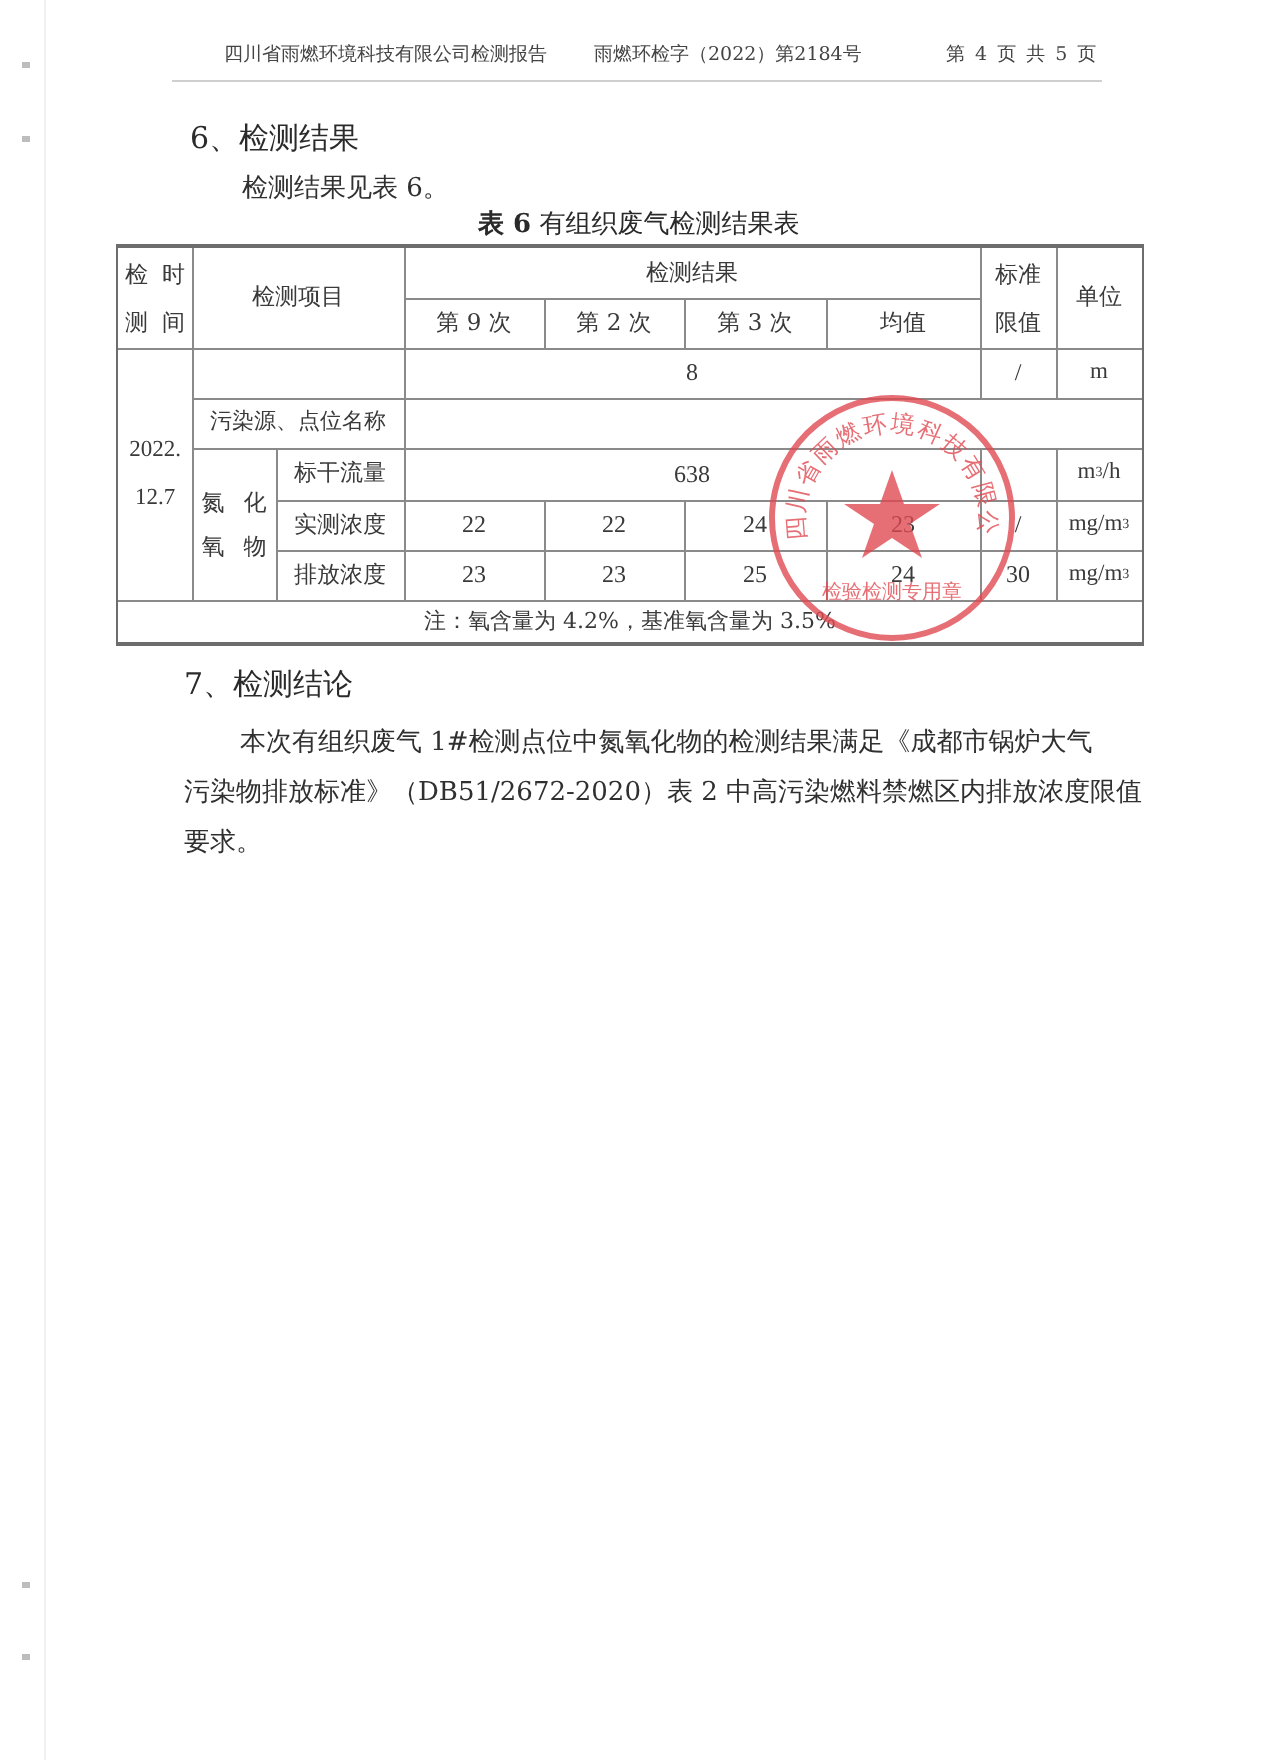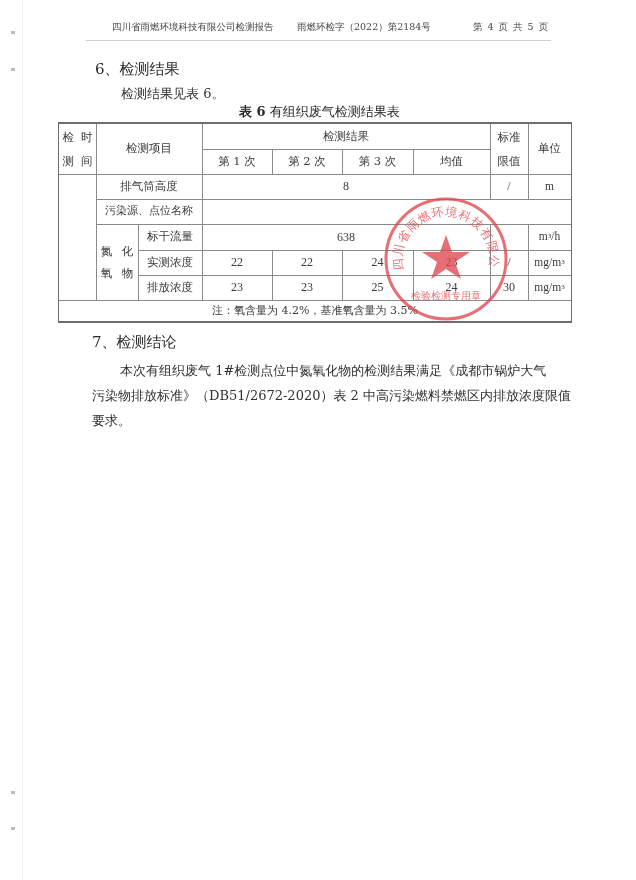--- a/index.html
+++ b/index.html
@@ -106,32 +106,35 @@
   <div class="hl" style="left:79px; top:126px; width:433px;"></div>
   <div class="hl" style="left:79px; top:151px; width:433px;"></div>
   <div class="hl" style="left:0; top:176px; width:512px;"></div>
 
   <div class="cell" style="left:0; top:0; width:37px; height:50px; flex-direction:row; line-height:24px;">
     <span>检测</span>
     <span>时间</span>
   </div>
   <div class="cell" style="left:37px; top:0; width:106px; height:50px;">检测项目</div>
   <div class="cell" style="left:143px; top:0; width:288px; height:25px;">检测结果</div>
-  <div class="cell" style="left:143px; top:25px; width:70px; height:25px;">第 1 次</div>
+  <div class="cell" style="left:143px; top:25px; width:70px; height:25px;">第 9 次</div>
   <div class="cell" style="left:213px; top:25px; width:70px; height:25px;">第 2 次</div>
   <div class="cell" style="left:283px; top:25px; width:71px; height:25px;">第 3 次</div>
   <div class="cell" style="left:354px; top:25px; width:77px; height:25px;">均值</div>
   <div class="cell" style="left:431px; top:0; width:38px; height:50px; flex-direction:column; line-height:24px;">
     <span>标准</span>
     <span>限值</span>
   </div>
   <div class="cell" style="left:469px; top:0; width:43px; height:50px;">单位</div>
 
+  <div class="cell num" style="left:0; top:50px; width:37px; height:126px; flex-direction:column; line-height:24px; font-size:11.5px;">
+    <span>2022.</span>
+    <span>12.7</span>
+  </div>
 
-  <div class="cell" style="left:37px; top:50px; width:106px; height:25px;">排气筒高度</div>
   <div class="cell num" style="left:143px; top:50px; width:288px; height:25px;">8</div>
   <div class="cell num" style="left:431px; top:50px; width:38px; height:25px;">/</div>
   <div class="cell unit" style="left:469px; top:50px; width:43px; height:25px;">m</div>
 
   <div class="cell" style="left:37px; top:75px; width:106px; height:25px; font-size:11px;">污染源、点位名称</div>
 
   <div class="cell" style="left:37px; top:100px; width:42px; height:76px; flex-direction:row; line-height:22px;">
     <span>氮氧</span>
     <span>化物</span>
   </div>

